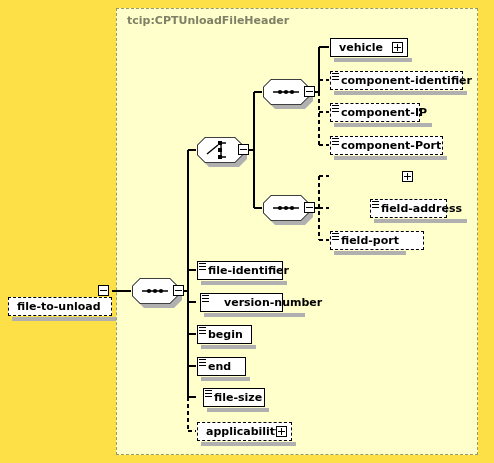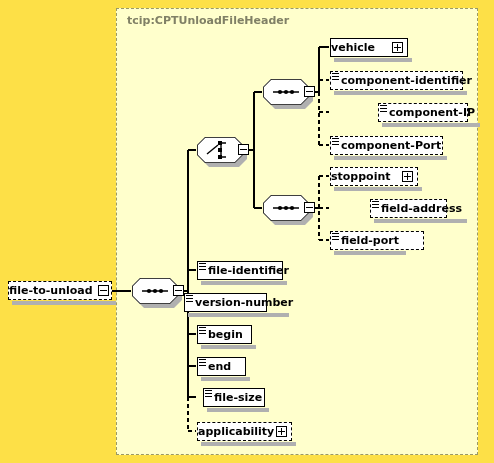--- a/index.html
+++ b/index.html
@@ -58,21 +58,21 @@
     align-items: center;
     white-space: nowrap;
   }
   .node.req { border: 1.5px solid #000000; }
   .node.opt { border: 1.5px dashed #000000; }
 
   .node .label {
     font-size: 11px;
     font-weight: bold;
     color: #000000;
-    padding-left: 0;
+    padding-left: 8px;
     padding-right: 5px;
     line-height: 16px;
   }
   .node.has-seq .label { padding-left: 10px; }
 
   
   .seq-mark {
     position: absolute;
     left: 1px;
     top: 0px;
@@ -199,21 +199,21 @@
       <path d="M319,145 L329,145" stroke-dasharray="4,3"></path>
 
       <path d="M310,208 L319,208"></path>
       <path d="M319,176 L319,240" stroke-dasharray="4,3"></path>
       <path d="M319,176 L329,176" stroke-dasharray="4,3"></path>
       <path d="M319,208 L329,208" stroke-dasharray="4,3"></path>
       <path d="M319,240 L329,240" stroke-dasharray="4,3"></path>
     </g>
   </svg>
 
-  <div class="node opt" style="left:8px; top:281px; width:104px;align-items:center;">
+  <div class="node opt" style="left:8px; top:297px; width:104px;align-items:center;">
     <span class="label">file-to-unload</span>
     <span class="node-shadow" style="left:3px; top:19px; width:104px; height:4px;"></span>
   </div>
   <div class="expander" style="left:98px; top:285px;">
     <span class="h"></span>
   </div>
 
   <div class="compositor" style="left:132px; top:278px;">
     <div class="comp-shadow"></div>
     <div class="comp-face">
@@ -293,44 +293,40 @@
   <div class="node opt has-seq" style="left:330px; top:71px; width:133px;">
     <span class="seq-mark">
         <i></i>
         <i></i>
         <i></i>
       </span>
     <span class="label">component-identifier</span>
     <span class="node-shadow" style="left:3px; top:19px; width:133px; height:4px;"></span>
   </div>
 
-  <div class="node opt has-seq" style="left:330px; top:103px; width:90px;margin-left:48px;">
+  <div class="node opt has-seq" style="left:330px; top:103px; width:90px;">
     <span class="seq-mark">
         <i></i>
         <i></i>
         <i></i>
       </span>
     <span class="label">component-IP</span>
     <span class="node-shadow" style="left:3px; top:19px; width:98px; height:4px;"></span>
   </div>
 
   <div class="node opt has-seq" style="left:330px; top:136px; width:113px;">
     <span class="seq-mark">
         <i></i>
         <i></i>
         <i></i>
       </span>
     <span class="label">component-Port</span>
     <span class="node-shadow" style="left:3px; top:19px; width:113px; height:4px;"></span>
   </div>
 
-  <div class="node opt" style="left:330px; top:167px; width:88px;">
-    <span class="label">stoppoint</span>
-    <span class="node-shadow" style="left:3px; top:19px; width:88px; height:4px;"></span>
-  </div>
   <div class="expander inside" style="left:402px; top:171px;">
     <span class="h"></span>
     <span class="v"></span>
   </div>
 
   <div class="node opt has-seq" style="left:330px; top:199px; width:77px;margin-left:40px;">
     <span class="seq-mark">
         <i></i>
         <i></i>
         <i></i>
@@ -352,21 +348,21 @@
   <div class="node req has-seq" style="left:197px; top:261px; width:86px;">
     <span class="seq-mark">
         <i></i>
         <i></i>
         <i></i>
       </span>
     <span class="label">file-identifier</span>
     <span class="node-shadow" style="left:3px; top:19px; width:86px; height:4px;"></span>
   </div>
 
-  <div class="node req has-seq" style="left:184px; top:293px; width:83px;">
+  <div class="node req has-seq" style="left:200px; top:293px; width:83px;padding-left:13px;">
     <span class="seq-mark">
         <i></i>
         <i></i>
         <i></i>
       </span>
     <span class="label">version-number</span>
     <span class="node-shadow" style="left:3px; top:19px; width:101px; height:4px;"></span>
   </div>
 
   <div class="node req has-seq" style="left:197px; top:325px; width:55px;">

